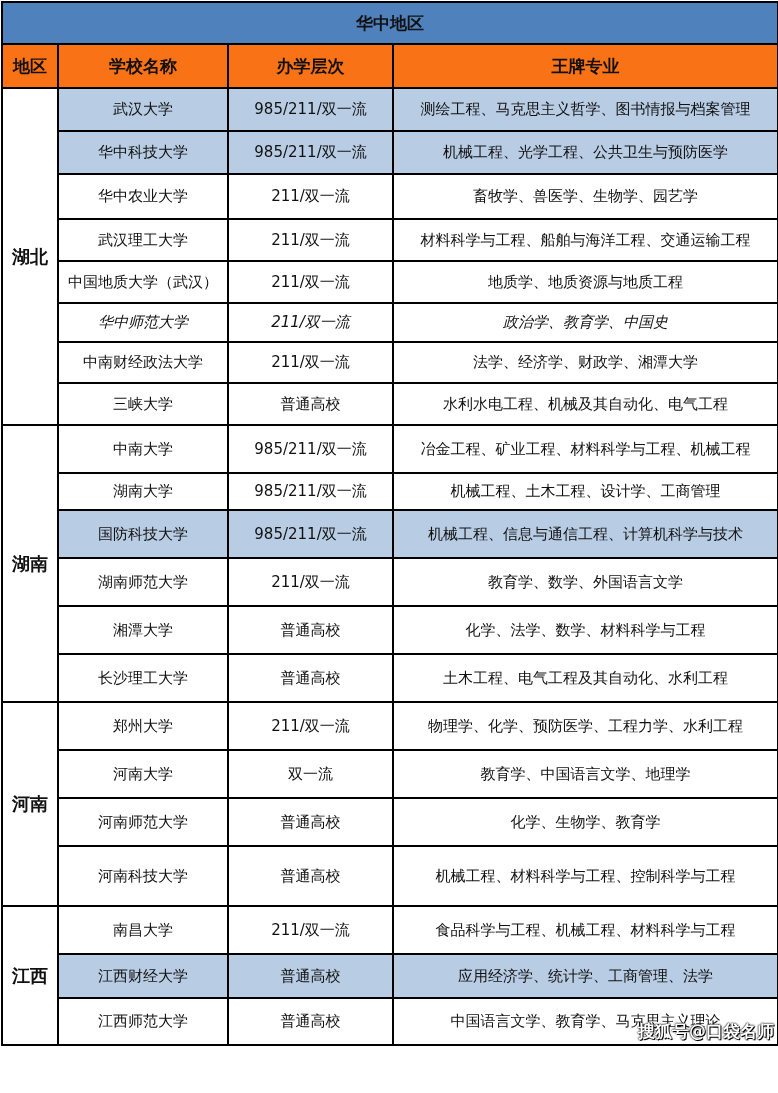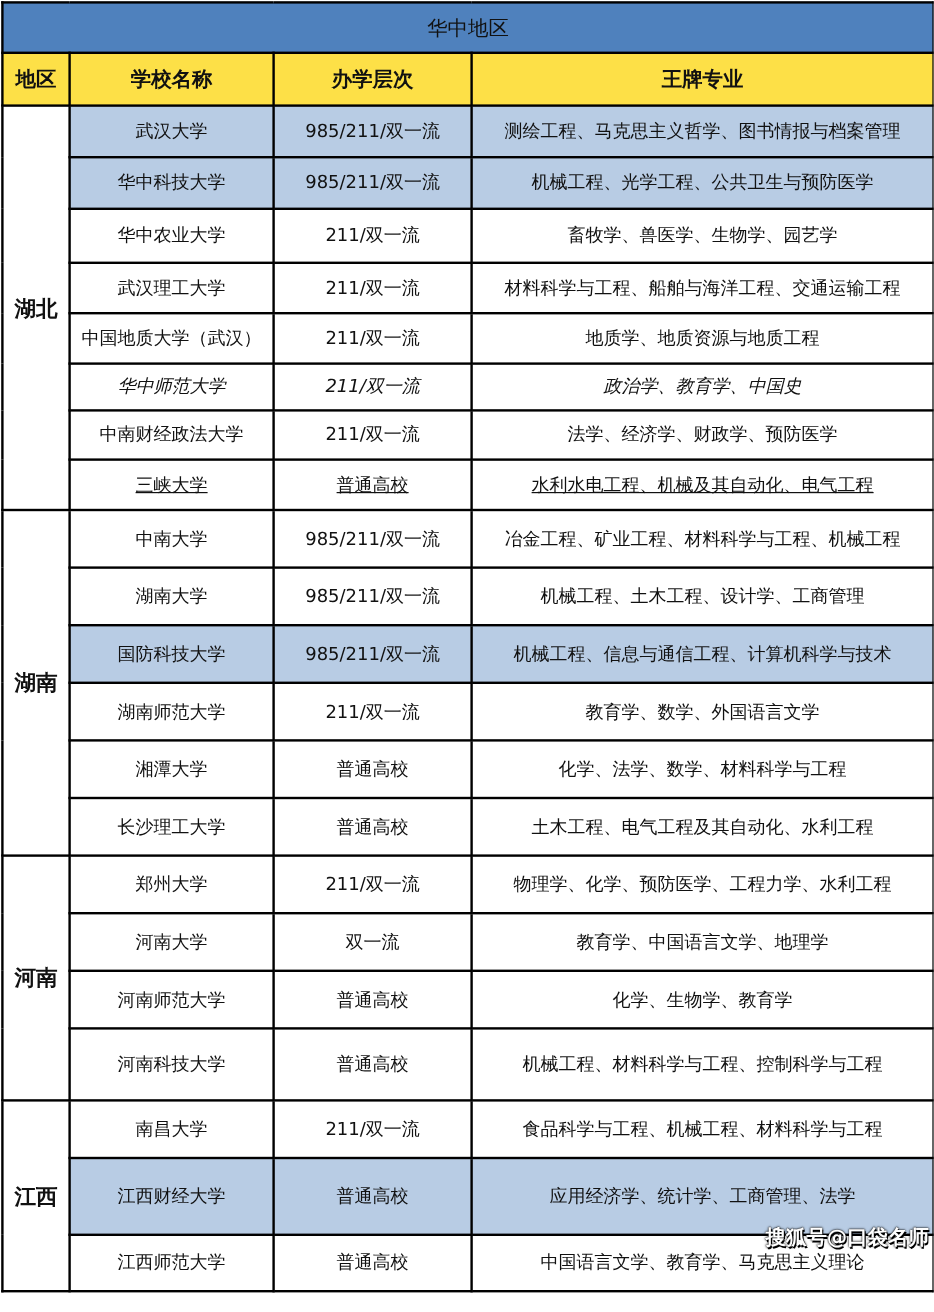--- a/index.html
+++ b/index.html
@@ -1,21 +1,21 @@
 <!DOCTYPE html>
 <html><head>
 <meta charset="utf-8">
 <style>
   html, body { margin: 0; padding: 0; background: #ffffff; }
   body { width: 778px; height: 1093px; position: relative; overflow: hidden;
          font-family: "DejaVu Sans", "Liberation Sans", sans-serif; color: #111; }
   table { border-collapse: collapse; position: absolute; left: 1px; top: 1px; width: 776px; table-layout: fixed; }
   td, th { border: 2px solid #000; text-align: center; vertical-align: middle; padding: 0; font-size: 15px; }
-  .title-row td { background: #4f81bd; height: 40px; font-weight: normal; font-size: 17px; }
-  .head-row th { background: #fde047; height: 42px; font-weight: bold; font-size: 17px; }
+  .title-row td { background: #4f81bd; height: 40px; font-weight: bold; font-size: 17px; }
+  .head-row th { background: #f97316; height: 42px; font-weight: bold; font-size: 17px; }
   td.region { font-weight: bold; font-size: 18px; background: #fff; }
   tr.hl td.cell { background: #b8cce4; }
   td.cell { background: #fff; font-weight: normal; }
   .watermark { position: absolute; left: 638px; top: 1020px; font-size: 17px; color: #fff;
                font-weight: bold; text-shadow: 0 0 2px #000, 0 0 1px #000, 1px 1px 0 #000; letter-spacing: 0px; }
 </style>
 </head>
 <body>
 
 <table>
@@ -62,34 +62,34 @@
         <td class="cell">地质学、地质资源与地质工程</td>
       </tr>
       <tr style="height: 39px; font-style: italic;">
         <td class="cell">华中师范大学</td>
         <td class="cell">211/双一流</td>
         <td class="cell">政治学、教育学、中国史</td>
       </tr>
       <tr style="height: 41px; border-radius: 15px;">
         <td class="cell">中南财经政法大学</td>
         <td class="cell">211/双一流</td>
-        <td class="cell">法学、经济学、财政学、预防医学</td>
+        <td class="cell">法学、经济学、财政学、湘潭大学</td>
       </tr>
-      <tr style="height: 42px; text-decoration: underline;">
+      <tr style="height: 42px;">
         <td class="cell">三峡大学</td>
         <td class="cell">普通高校</td>
         <td class="cell">水利水电工程、机械及其自动化、电气工程</td>
       </tr>
       <tr style="height: 48px;">
         <td class="region" rowspan="6">湖南</td>
         <td class="cell">中南大学</td>
         <td class="cell">985/211/双一流</td>
         <td class="cell">冶金工程、矿业工程、材料科学与工程、机械工程</td>
       </tr>
-      <tr style="height: 48px; border-radius: 10px;">
+      <tr style="height: 37px; border-radius: 10px;">
         <td class="cell">湖南大学</td>
         <td class="cell">985/211/双一流</td>
         <td class="cell">机械工程、土木工程、设计学、工商管理</td>
       </tr>
       <tr class="hl" style="height: 48px;">
         <td class="cell">国防科技大学</td>
         <td class="cell">985/211/双一流</td>
         <td class="cell">机械工程、信息与通信工程、计算机科学与技术</td>
       </tr>
       <tr style="height: 48px;">
@@ -127,21 +127,21 @@
         <td class="cell">河南科技大学</td>
         <td class="cell">普通高校</td>
         <td class="cell">机械工程、材料科学与工程、控制科学与工程</td>
       </tr>
       <tr style="height: 48px;">
         <td class="region" rowspan="3">江西</td>
         <td class="cell">南昌大学</td>
         <td class="cell">211/双一流</td>
         <td class="cell">食品科学与工程、机械工程、材料科学与工程</td>
       </tr>
-      <tr class="hl" style="height: 64px;">
+      <tr class="hl" style="height: 44px;">
         <td class="cell">江西财经大学</td>
         <td class="cell">普通高校</td>
         <td class="cell">应用经济学、统计学、工商管理、法学</td>
       </tr>
       <tr style="height: 47px; border-radius: 15px;">
         <td class="cell">江西师范大学</td>
         <td class="cell">普通高校</td>
         <td class="cell">中国语言文学、教育学、马克思主义理论</td>
       </tr>
     </tbody>

